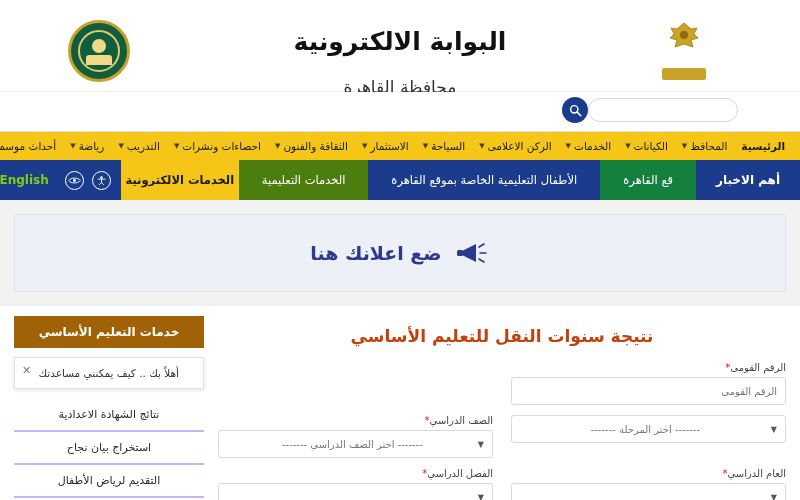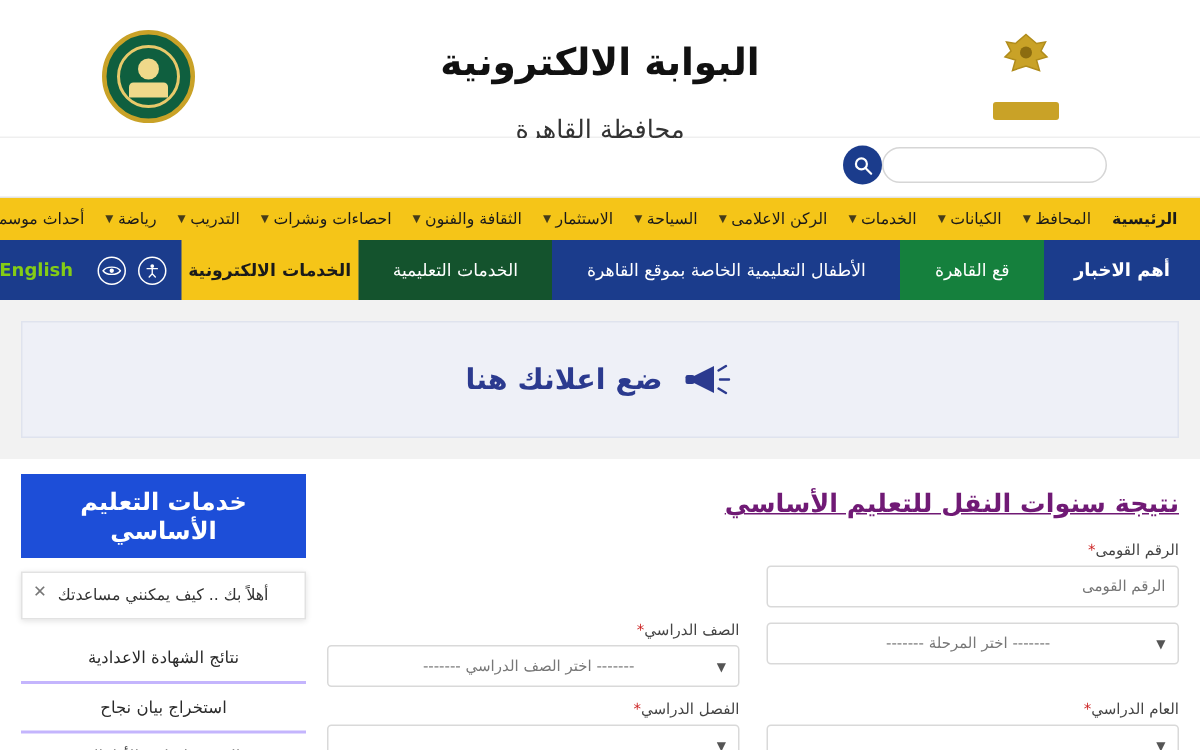--- a/index.html
+++ b/index.html
@@ -132,21 +132,21 @@
     padding: 0 23px;
     cursor: pointer;
     white-space: nowrap;
   }
   .seg-news {
     background: #1b3c8c; font-weight: bold; font-size: 12px;
     min-width: 104px;
   }
   .seg-cairo { background: #15803d; }
   .seg-long  { background: #1b3c8c; }
-  .seg-edu1  { background: #14532d; }
+  .seg-edu1  { background: #4d7c0f; }
   .seg-edu2  {
     background: #f5c518; color: #1a1a1a; font-weight: bold;
     min-width: 118px;
   }
   .nav-icons {
     display: flex; align-items: center; gap: 8px;
     padding: 0 10px;
   }
   .circle-icon {
     width: 19px; height: 19px; border-radius: 50%;
@@ -181,24 +181,23 @@
     display: flex;
     padding: 10px 14px 0 14px;
     gap: 14px;
   }
   .form-col {
     flex: 1 1 auto;
     min-width: 0;
     padding-top: 8px;
   }
   .form-title {
-    text-align: right;
-    font-size: 17px; font-weight: bold; color: #701a75;
+    text-align: center;
+    font-size: 17px; font-weight: bold; color: #c2410c;
     margin: 2px 0 16px 0;
-    text-decoration: underline;
   }
   .field-row {
     display: flex; gap: 18px; margin-bottom: 10px;
   }
   .field {
     flex: 1 1 0; min-width: 0;
   }
   .field-label {
     font-size: 10px; color: #444; margin-bottom: 4px;
     text-align: right;
@@ -223,22 +222,22 @@
     cursor: pointer;
   }
   .field .ctrl.select .caret { font-size: 8px; color: #555; }
   .field .ctrl.select .val { flex: 1; text-align: center; }
   
   .side-col {
     width: 190px;
     flex: 0 0 190px;
   }
   .side-head {
-    background: #1d4ed8; color: #fff;
-    font-size: 16px; font-weight: bold;
+    background: #a16207; color: #fff;
+    font-size: 12px; font-weight: bold;
     text-align: center;
     padding: 9px 6px;
   }
   .side-toast {
     position: relative;
     background: #fff;
     border: 1px solid #e2e2e2;
     box-shadow: 0 1px 4px rgba(0,0,0,.12);
     margin: 9px 0 10px 0;
     padding: 9px 24px 9px 9px;

